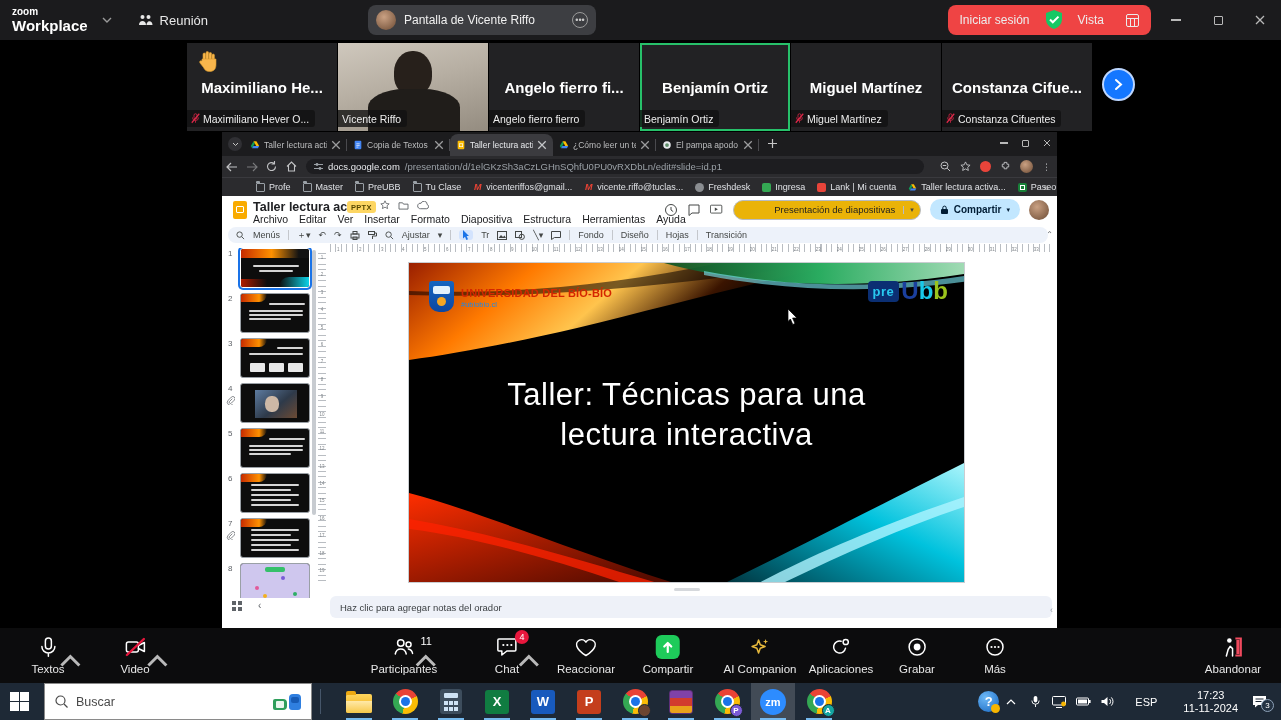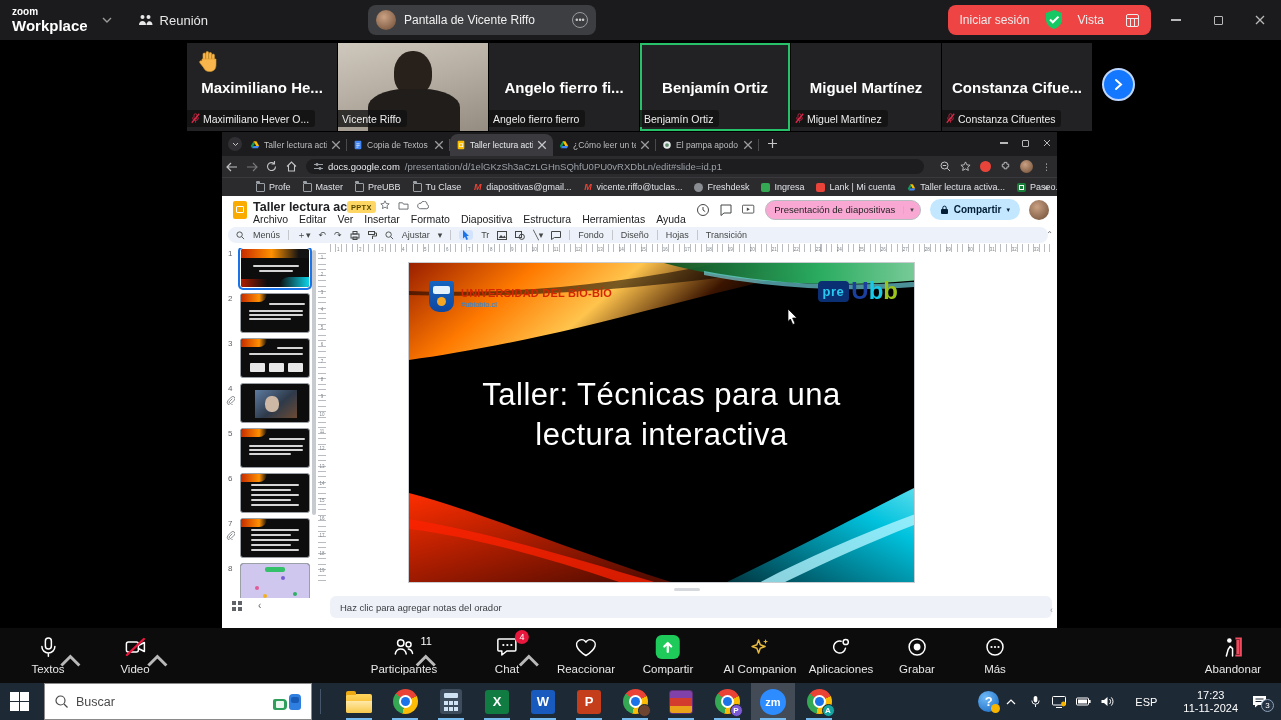--- a/index.html
+++ b/index.html
@@ -93,21 +93,21 @@
   .brandrow{position:absolute;left:0;top:0;width:100%;height:30px;}
   .slides-logo{position:absolute;left:11px;top:5px;width:14px;height:18px;background:#f9ab00;border-radius:2px;}
   .slides-logo::before{content:"";position:absolute;left:3px;top:5px;right:3px;bottom:6px;border:1.5px solid #fff;border-radius:1px;}
   .doc-title{position:absolute;left:31px;top:4px;font-size:12.5px;color:#202124;font-weight:bold;}
   .file-badge{position:absolute;left:125px;top:5px;background:#fdd663;color:#574800;font-size:7.5px;font-weight:bold;
               padding:1.5px 4px;border-radius:3px;letter-spacing:.3px;}
   .title-icons{position:absolute;left:158px;top:4px;display:flex;gap:8px;color:#5f6368;font-size:10px;align-items:center;}
   .menurow{position:absolute;left:31px;top:17px;display:flex;gap:11px;font-size:10.5px;color:#202124;}
   .hdr-right{position:absolute;right:8px;top:3px;display:flex;align-items:center;gap:9px;}
   .hicon{color:#444746;width:14px;height:14px;}
-  .present-btn{display:flex;align-items:center;border:1px solid #b8bcc2;border-radius:11px;height:20px;overflow:hidden;background:#f9a8d4;}
+  .present-btn{display:flex;align-items:center;border:1px solid #b8bcc2;border-radius:11px;height:20px;overflow:hidden;background:#eab308;padding-left:32px;}
   .present-btn .pb-t{padding:0 8px;font-size:9.5px;color:#1f1f1f;}
   .present-btn .pb-c{border-left:1px solid #b8bcc2;padding:0 6px;font-size:7px;color:#444;}
   .share-btn{display:flex;align-items:center;gap:5px;background:#c2e7ff;border-radius:11px;height:21px;padding:0 10px;color:#001d35;}
   .share-btn .sb-t{font-size:10px;font-weight:bold;}
   .share-btn .sb-c{font-size:7px;}
   .hdr-av{width:20px;height:20px;border-radius:50%;background:radial-gradient(circle at 40% 35%,#caa183,#6b4a33);}
 
   .stoolbar{position:absolute;left:6px;top:31px;width:820px;height:16px;background:#edf2fa;border-radius:9px;
             display:flex;align-items:center;gap:8px;padding:0 8px;font-size:9px;color:#444746;white-space:nowrap;}
   .st-sep{width:1px;height:10px;background:#c4c7cc;}
@@ -139,21 +139,21 @@
   .fb-dot{position:absolute;width:4px;height:4px;border-radius:50%;}
   .strip-scroll{position:absolute;left:90px;top:54px;width:4px;height:265px;background:#c7cbd0;border-radius:2px;}
   .fs-bottom{position:absolute;left:10px;top:405px;display:flex;gap:16px;color:#5f6368;}
   .grid-ic{width:10px;height:10px;background:
       linear-gradient(#5f6368,#5f6368) 0 0/4px 4px no-repeat,
       linear-gradient(#5f6368,#5f6368) 6px 0/4px 4px no-repeat,
       linear-gradient(#5f6368,#5f6368) 0 6px/4px 4px no-repeat,
       linear-gradient(#5f6368,#5f6368) 6px 6px/4px 4px no-repeat;}
   .fs-chev{font-size:10px;line-height:10px;}
 
-  .canvas{position:absolute;left:186px;top:66px;width:507px;height:321px;background:#000;border:1px solid #c9cdd1;overflow:hidden;}
+  .canvas{position:absolute;left:186px;top:66px;width:557px;height:321px;background:#000;border:1px solid #c9cdd1;overflow:hidden;}
   .canvas svg.bgart{position:absolute;inset:0;}
   .ubb{position:absolute;left:20px;top:18px;display:flex;gap:7px;align-items:flex-start;}
   .ubb-crest{width:25px;height:31px;border-radius:3px 3px 10px 10px;background:linear-gradient(180deg,#1565c0 0%,#0d47a1 100%);position:relative;}
   .ubb-crest::before{content:"";position:absolute;left:4px;top:5px;right:4px;height:8px;background:#e3f2fd;border-radius:2px;}
   .ubb-crest::after{content:"";position:absolute;left:8px;top:16px;width:9px;height:9px;border-radius:50%;background:#f6a623;}
   .ubb-name{color:#d42600;font-weight:bold;font-size:11px;letter-spacing:.2px;margin-top:6px;}
   .ubb-sub{color:#1e88e5;font-size:7.5px;margin-top:1px;}
   .preubb{position:absolute;right:16px;top:14px;display:flex;align-items:center;}
   .pre-box{background:#0b2f73;color:#28c9f0;font-weight:bold;font-size:13px;padding:3px 5px;border-radius:4px;letter-spacing:.5px;}
   .pre-u{color:#1a3f9e;font-weight:bold;font-size:24px;margin-left:2px;}
@@ -552,21 +552,21 @@
         <span class="bm">
           <i class="i-folder"></i>
           <span>PreUBB</span>
         </span>
         <span class="bm">
           <i class="i-folder"></i>
           <span>Tu Clase</span>
         </span>
         <span class="bm">
           <i class="i-gmail">M</i>
-          <span>diapositivas@gmail...</span>
+          <span>vicenteriffos@gmail...</span>
         </span>
         <span class="bm">
           <i class="i-gmail">M</i>
           <span>vicente.riffo@tuclas...</span>
         </span>
         <span class="bm">
           <i class="i-gray"></i>
           <span>Freshdesk</span>
         </span>
         <span class="bm">

